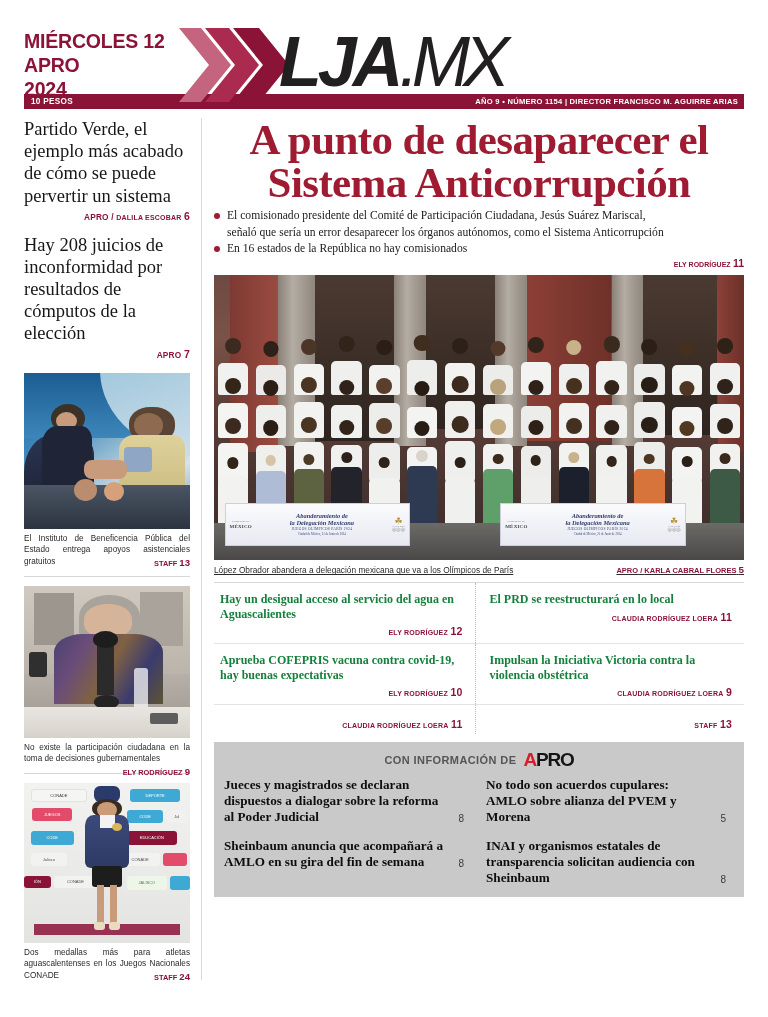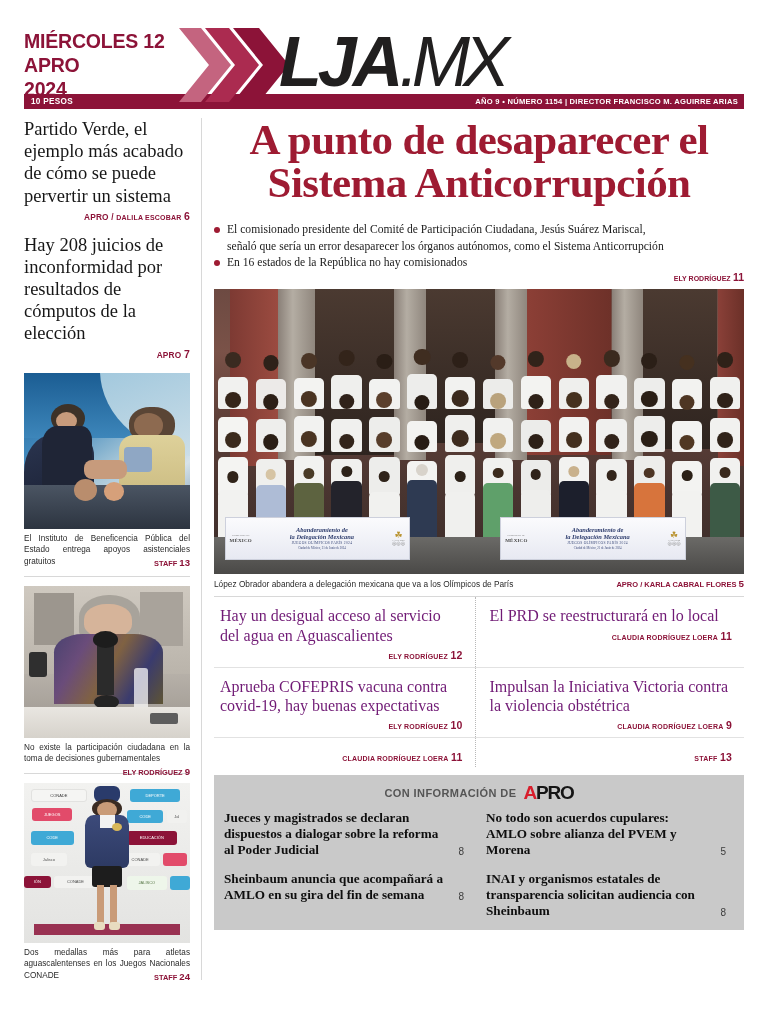--- a/index.html
+++ b/index.html
@@ -69,50 +69,50 @@
   .cap .credit { color:#8c1338; font-weight:bold; float:right; text-transform:uppercase; font-size:7.4px; }
   .cap .credit .pg { font-size:9.6px; }
   .divider-h { height:1px; background:#d8d8d8; margin:8px 0 0 0; }
 
   
   .lead-head {
     color:#9e1b32; font-weight:bold; text-align:center;
     font-size:43px; line-height:0.99; letter-spacing:-0.6px;
     margin-top:1px;
   }
-  .bullets { margin-top:18px; font-size:11.6px; line-height:1.33; }
+  .bullets { margin-top:4px; font-size:11.6px; line-height:1.33; }
   .bullets p { position:relative; padding-left:13px; margin-bottom:1px; }
   .bullets p::before {
     content:""; position:absolute; left:0; top:5px;
     width:6px; height:6px; border-radius:50%; background:#9e1b32;
   }
   .bullets p.cont::before { display:none; }
   .lead-credit {
     font-family:"Liberation Sans", sans-serif;
     text-align:right; color:#8c1338; font-weight:bold;
     font-size:8.2px; text-transform:uppercase; margin-top:1px;
   }
   .lead-credit .pg { font-size:10.5px; }
   .lead-credit .sc { font-size:7px; }
 
   .lead-photo { margin-top:6px; width:100%; height:285px; position:relative; overflow:hidden; }
   .lead-cap {
     display:flex; justify-content:space-between; align-items:flex-end;
     font-family:"Liberation Sans", sans-serif; font-size:8.3px;
-    color:#2a2a2a; margin-top:4px; gap:10px;
+    color:#2a2a2a; margin-top:4px; gap:10px;text-decoration:underline;
   }
   .lead-cap .credit { color:#8c1338; font-weight:bold; text-transform:uppercase; white-space:nowrap; font-size:7.5px; }
   .lead-cap .credit .pg { font-size:9.8px; }
 
   
   .grid-heads { margin-top:7px; border-top:1px solid #d8d8d8; }
   .grow { display:flex; }
   .gcell { flex:1; padding:9px 12px 6px 6px; }
   .gcell.right { border-left:1px dotted #b8b8b8; padding-left:14px; }
-  .gcell h3 { font-size:16px; font-weight:normal; line-height:1.2; color:#701a75; }
+  .gcell h3 { font-size:12px; font-weight:bold; line-height:1.2; color:#15803d; }
   .gcell .byline { margin-top:4px; }
   .grow + .grow { border-top:1px solid #e2e2e2; }
   .grow.tall .gcell { padding-bottom:4px; }
 
   
   .apro-box { margin-top:8px; background:#c9c9c9; padding:7px 10px 9px 10px; }
   .apro-title {
     text-align:center; font-family:"Liberation Sans", sans-serif;
     font-weight:bold; font-size:13.5px; color:#555; letter-spacing:0.4px;
     display:flex; align-items:center; justify-content:center; gap:7px;

